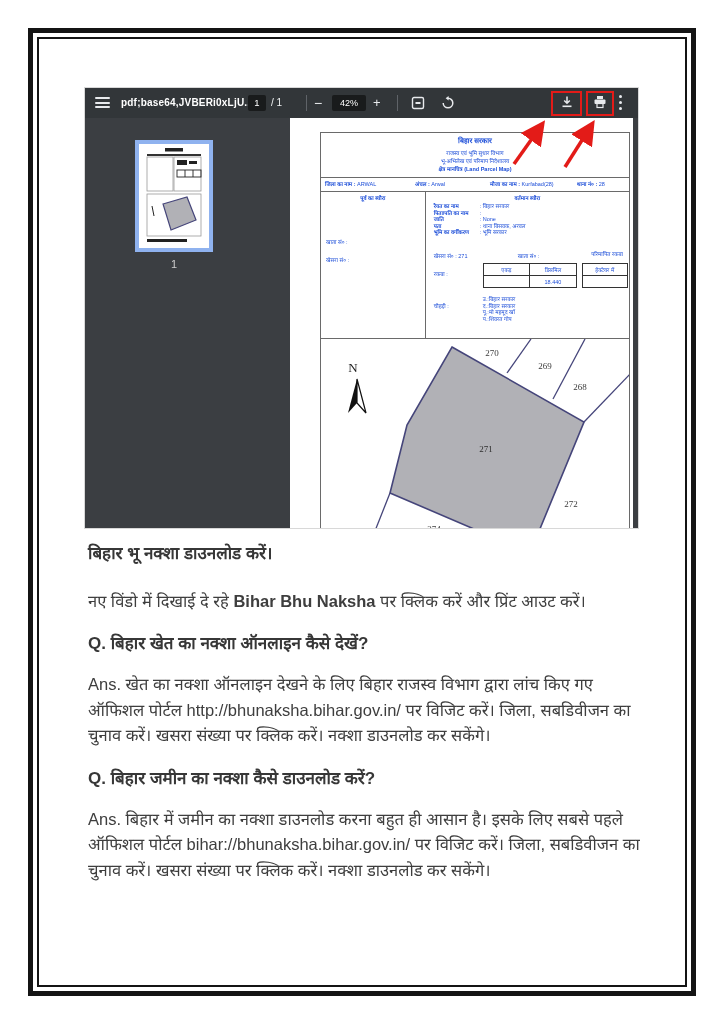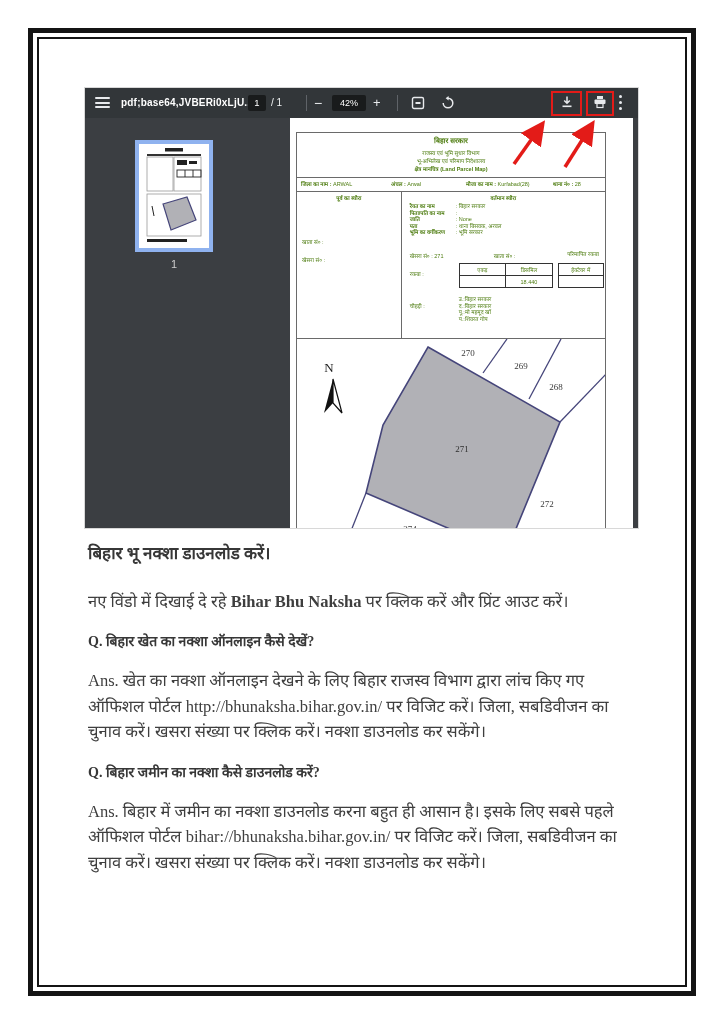--- a/index.html
+++ b/index.html
@@ -34,21 +34,21 @@
 
   .viewer-body { position:absolute; left:0; top:30px; right:0; bottom:0; }
   .v-sidebar { position:absolute; left:0; top:0; width:205px; height:100%; background:#3b3e42; }
   .v-edge { position:absolute; right:0; top:0; width:5px; height:100%; background:#3b3e42; }
   .thumb { position:absolute; left:50px; top:22px; width:78px; height:112px; border:4px solid #8fb2ef; background:#fff; cursor:pointer; }
   .thumb-num { position:absolute; left:0; top:140px; width:178px; text-align:center; color:#cdcdcd; font-size:11px; }
 
   .v-main { position:absolute; left:205px; top:0; right:5px; bottom:0; background:#fff; overflow:hidden; }
 
   
-  .form { position:absolute; left:6px; top:14px; width:310px; color:#4d7c0f; }
+  .form { position:absolute; left:30px; top:14px; width:310px; color:#1d4ed8; }
   .f-box { border:1px solid #6a6a6a; border-top:none; position:relative; }
   .f-header { border-top:1px solid #6a6a6a; text-align:center; padding:3px 0 4px; }
   .fh1 { font-size:7px; font-weight:bold; }
   .fh2 { font-size:5.5px; margin-top:4px; }
   .fh3 { font-size:5.5px; }
   .fh4 { font-size:5.5px; font-weight:bold; }
   .f-info { display:flex; font-size:5.5px; padding:2px 4px 3px; }
   .f-info b { font-weight:bold; }
   .fi { white-space:nowrap; }
   .fi1 { width:30%; } .fi2 { width:25%; } .fi3 { width:29%; } .fi4 { width:16%; }
@@ -71,25 +71,25 @@
   .h-table td { border:1px solid #333; height:12px; text-align:center; }
   .fr-chau { position:absolute; left:8px; top:110px; }
   .fr-bounds { position:absolute; left:57px; top:104px; line-height:6.6px; }
   .f-map { height:194px; overflow:hidden; }
   .f-map svg { display:block; }
 
   
   .annot { position:absolute; left:0; top:0; width:724px; height:1024px; pointer-events:none; z-index:50; }
 
   
-  .article { position:absolute; left:88px; top:541px; width:556px; color:#3e3e3e; font-size:16.5px;font-family:Liberation Serif, serif; }
+  .article { position:absolute; left:88px; top:541px; width:556px; color:#3e3e3e; font-size:16.5px; }
   .art-h1 { font-size:17px; font-weight:bold; color:#373737; }
   .art-p1 { margin-top:25px; line-height:25px; }
   .art-faq { margin-top:21px; font-size:15px; font-weight:bold; color:#373737; }
-  .art-q { margin-top:17px; font-size:14px; font-weight:bold; color:#373737; }
+  .art-q { margin-top:17px; font-size:17px; font-weight:bold; color:#373737; }
   .art-a { margin-top:18px; line-height:25.5px; text-align:left; }
   .art-a2q { }
   .b { font-weight:bold; }
 </style>
 </head>
 <body>
 
 <div class="frame-outer"></div>
 <div class="frame-inner"></div>
 

